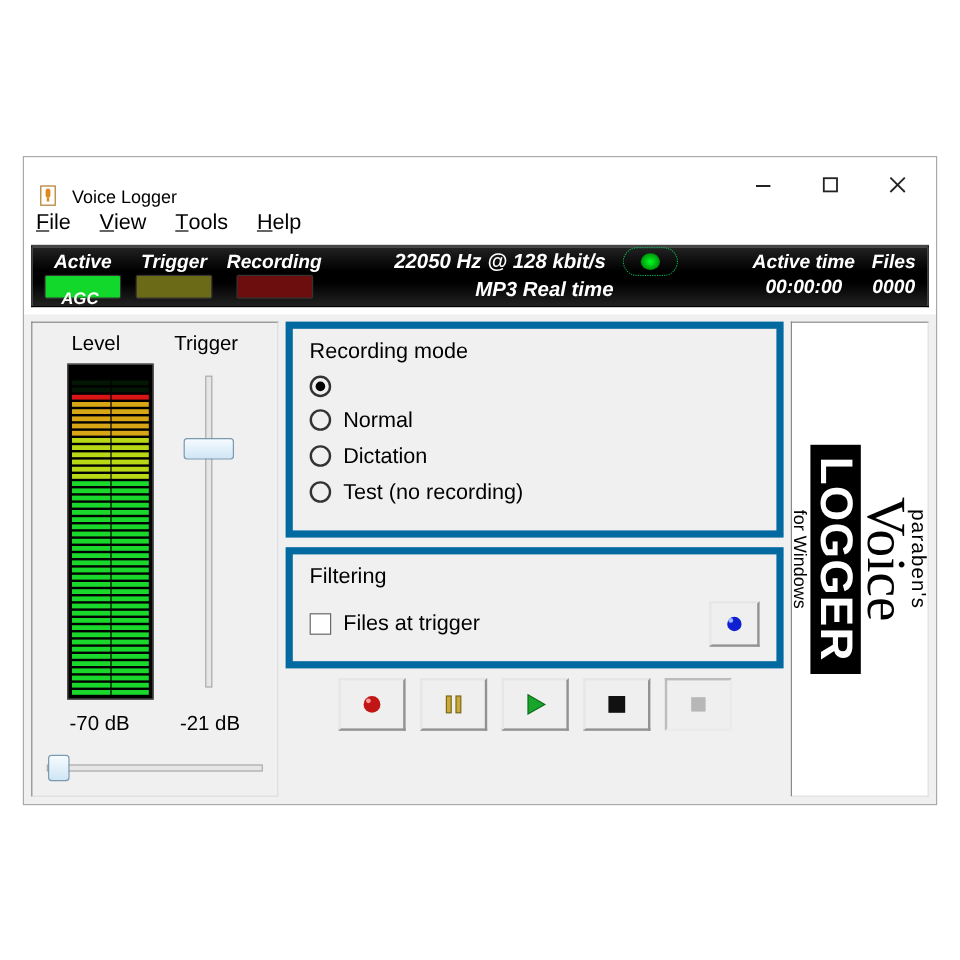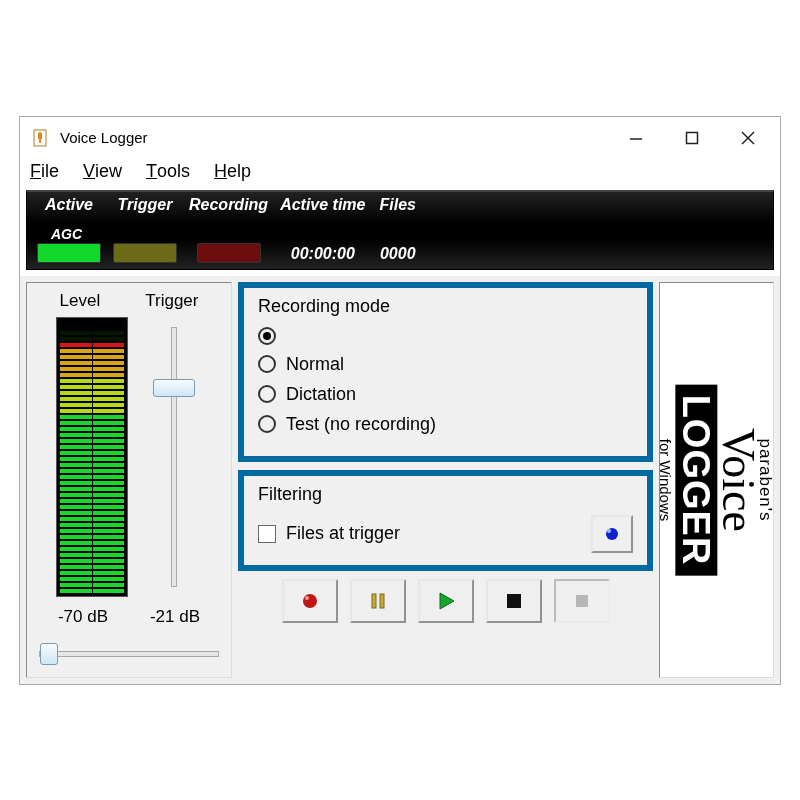--- a/index.html
+++ b/index.html
@@ -14,21 +14,21 @@
     width: 800px;
     height: 800px;
   }
   .window {
     width: 762px;
     border: 1px solid #aaa;
     background: #fff;
   }
   .titlebar {
     display: flex;
-    align-items: center;
+    align-items: flex-end;
     height: 42px;
     padding: 0 4px;
   }
   .titlebar .app-icon {
     width: 20px; height: 20px;
     margin: 0 10px 0 6px;
     display:flex;align-items:center;justify-content:center;
   }
   .titlebar .title { flex: 0 0 auto; font-size: 15px; }
   .spacer { flex: 1; }
@@ -46,21 +46,21 @@
   }
   .menubar span { display:inline-block; }
   .menubar .ul { text-decoration: underline; }
 
   .status-strip {
     margin: 2px 6px 6px 6px;
     background: linear-gradient(#222,#000 40%,#000 60%,#222);
     border: 1px solid #000;
     border-top: 2px solid #444;
     color: #fff;
-    height: 80px;
+    height: 52px;
     display:flex;
     align-items:stretch;
     padding: 4px 10px 6px 10px;
     position:relative;
   }
   .status-col {
     display:flex;flex-direction:column;justify-content:space-between;align-items:center;
     font-weight:bold;font-style:italic;font-size:16px;
     margin-right: 12px;
   }
@@ -183,20 +183,27 @@
     <span class="agc-txt">AGC</span>
     <div class="status-col">
       <span>Trigger</span>
       <div class="lamp olive"></div>
     </div>
     <div class="status-col">
       <span>Recording</span>
       <div class="lamp red"></div>
     </div>
 
+    <div class="status-center">
+      <div style="display:flex;align-items:center;">
+        <span>22050 Hz  @ 128 kbit/s</span>
+        <span class="led-eye"></span>
+      </div>
+      <span>MP3 Real time</span>
+    </div>
 
     <div class="status-right">
       <div class="col">
         <span>Active time</span>
         <span class="val">00:00:00</span>
       </div>
       <div class="col">
         <span>Files</span>
         <span class="val">0000</span>
       </div>

